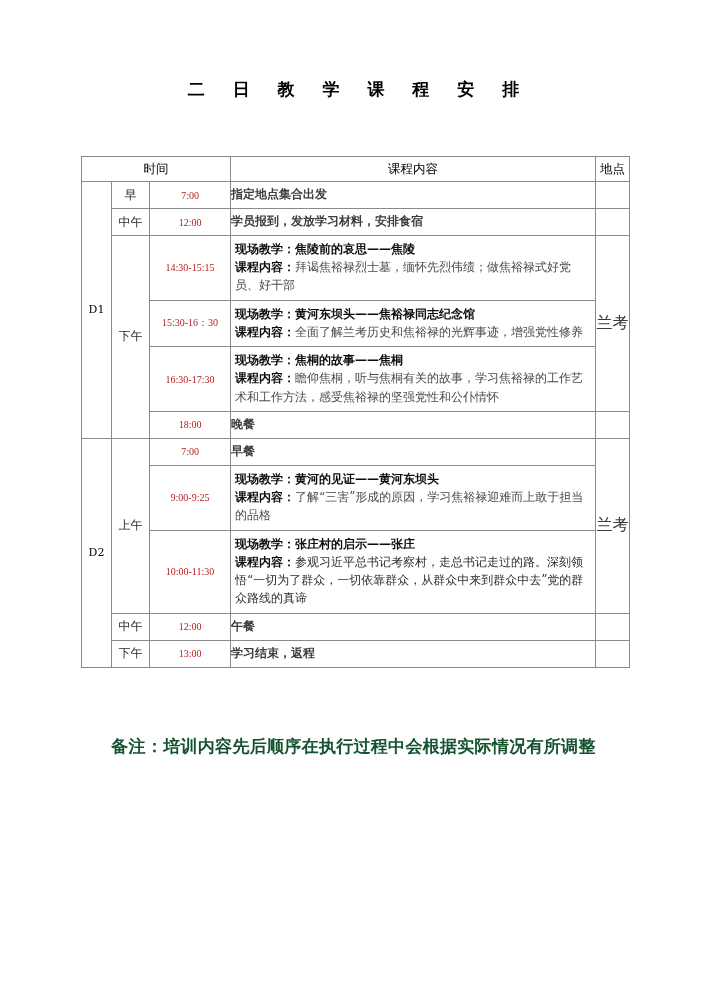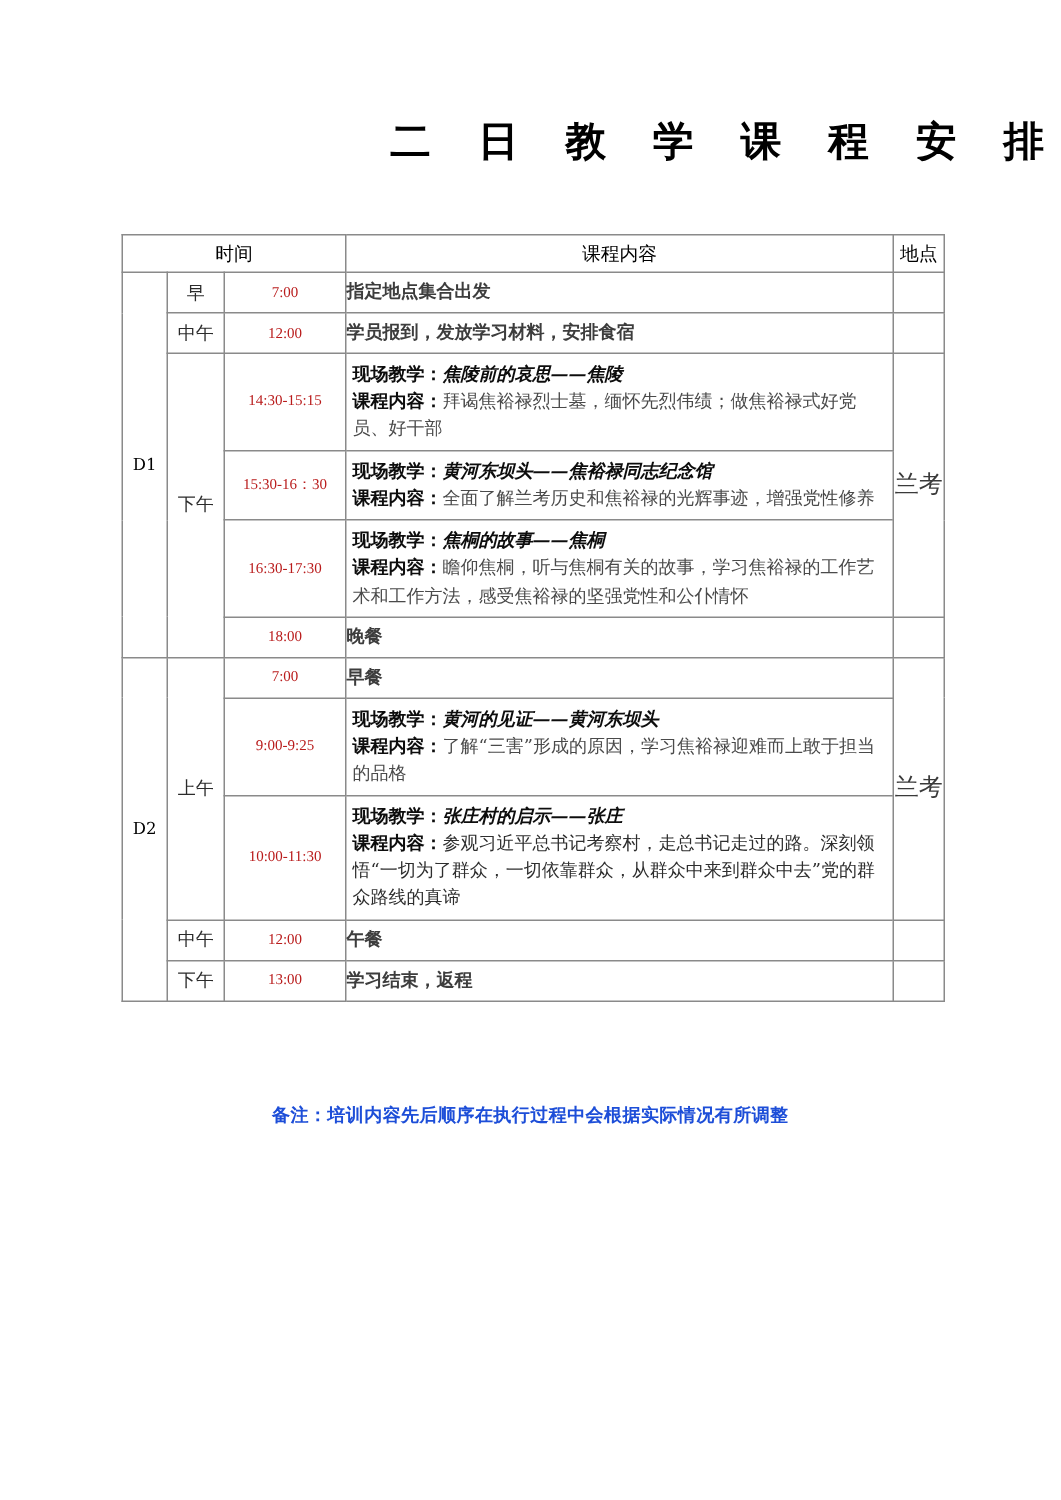--- a/index.html
+++ b/index.html
@@ -18,24 +18,24 @@
   .page {
     width: 707px;
     height: 1000px;
     box-sizing: border-box;
     padding: 0;
     position: relative;
   }
 
   
   .doc-title {
-    text-align: right;
-    font-family: "DejaVu Serif", "Liberation Serif", serif;
-    font-weight: bold;
-    font-size: 27px;
+    text-align: center;
+    font-family: "DejaVu Serif", "Liberation Serif", serif;
+    font-weight: bold;
+    font-size: 17px;
     letter-spacing: 11px;
     padding-top: 81px;
     padding-left: 11px;
     line-height: 1;
     color: #000;
     white-space: nowrap;
   }
 
   
   .tbl-wrap {
@@ -135,40 +135,39 @@
     white-space: normal;
   }
   .sess-label {
     font-weight: bold;
     color: #0d0d0d;
     font-family: Liberation Sans, sans-serif;
   }
   .sess-title {
     font-weight: bold;
     color: #0d0d0d;
-    font-style: italic;
   }
   .sess-body {
     color: #4a4a4a;
   }
   .sess-body.dark {
     color: #2e2e2e;
   }
 
   
   .footer-note {
     position: absolute;
     left: 0;
     right: 0;
     top: 735px;
     text-align: center;
     font-family: "DejaVu Serif", "Liberation Serif", serif;
     font-weight: bold;
-    font-size: 12px;
-    color: #1d4ed8;
+    font-size: 17px;
+    color: #14532d;
     letter-spacing: 0.3px;
   }
 </style>
 </head>
 <body>
 
 <div class="page">
 
   <div class="doc-title">二 日 教 学 课 程 安 排</div>
 

